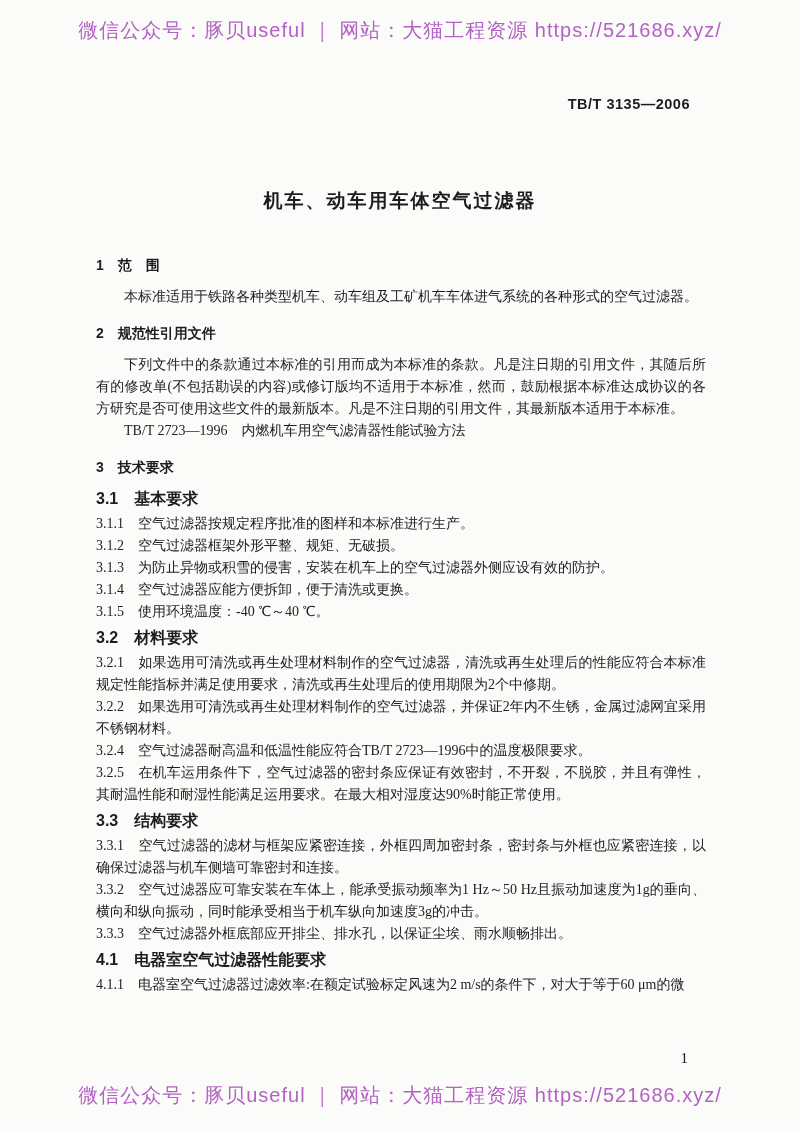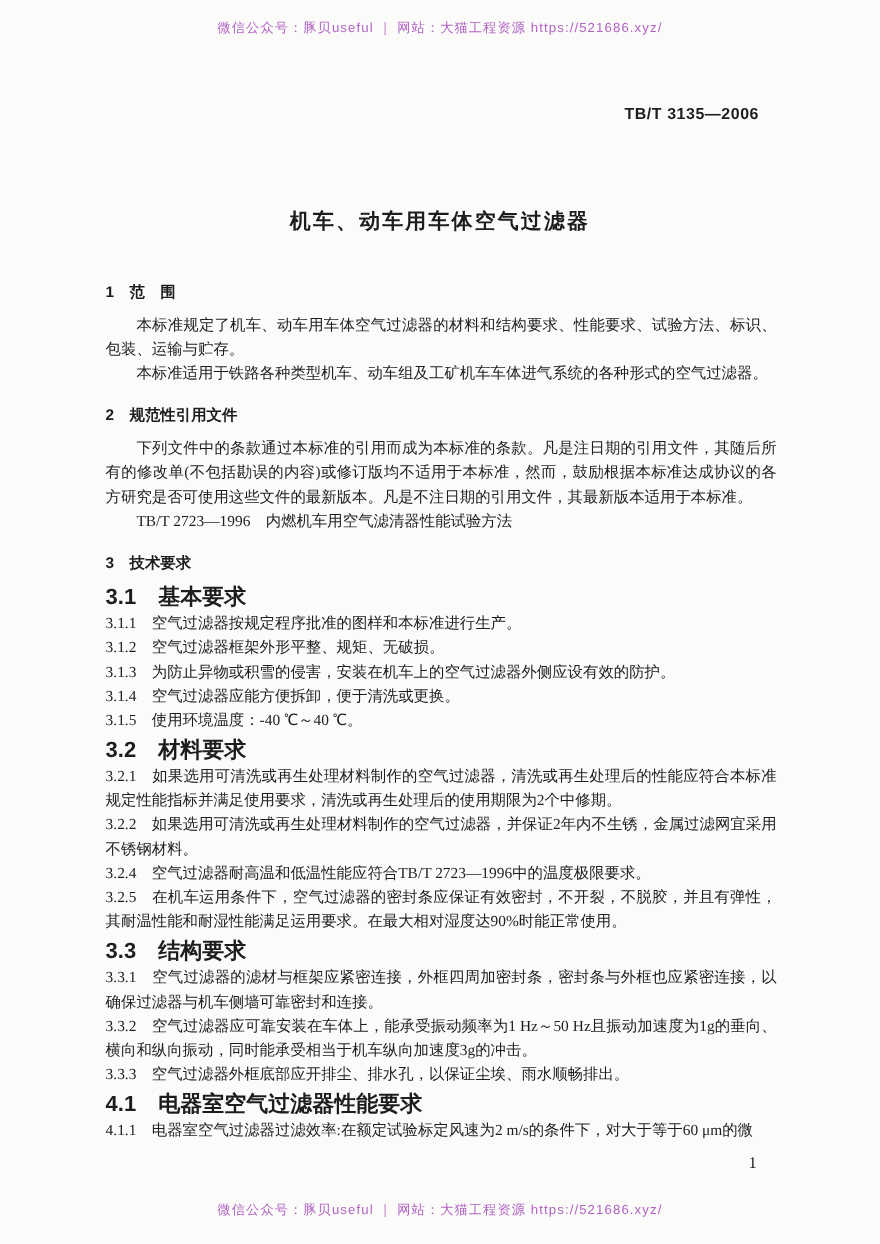--- a/index.html
+++ b/index.html
@@ -14,21 +14,21 @@
     position:relative;
     width:800px; height:1131px;
     background:#fbfbf9;
     overflow:hidden;
   }
   .watermark {
     position:absolute;
     left:0; width:100%;
     text-align:center;
     font-family:"Liberation Sans", sans-serif;
-    font-size:12px;
+    font-size:20px;
     letter-spacing:1px;
   }
   .watermark.top { top:17px; }
   .watermark.bottom { bottom:22px; }
   .doc-number {
     position:absolute;
     top:96px; right:110px;
     font-family:"Liberation Sans", sans-serif;
     font-weight:bold;
     font-size:14.5px;
@@ -56,21 +56,21 @@
   .block.h1 {
     font-family:"Liberation Sans", sans-serif;
     font-weight:bold;
     font-size:14px;
     margin:14px 0 10px 0;
     text-align:left;
   }
   .block.h2 {
     font-family:"Liberation Sans", sans-serif;
     font-weight:bold;
-    font-size:20px;
+    font-size:16px;
     margin:4px 0 3px 0;
     text-align:left;
   }
   .block.p   { text-indent:2em; }
   .block.ref { text-indent:2em; }
   .block.clause { text-indent:0; }
   .page-number {
     position:absolute;
     right:112px; bottom:64px;
     font-size:15px;
@@ -82,21 +82,20 @@
 <div class="page" style="background: rgb(251, 251, 249);">
 
   <div class="watermark top" style="color: rgb(178, 99, 196);">微信公众号：豚贝useful ｜ 网站：大猫工程资源 https://521686.xyz/</div>
 
   <div class="doc-number">TB/T 3135—2006</div>
 
   <div class="title">机车、动车用车体空气过滤器</div>
 
   <div class="content">
       <div class="block h1">1　范　围</div>
-      <div class="block p">本标准规定了机车、动车用车体空气过滤器的材料和结构要求、性能要求、试验方法、标识、包装、运输与贮存。</div>
       <div class="block p">本标准适用于铁路各种类型机车、动车组及工矿机车车体进气系统的各种形式的空气过滤器。</div>
       <div class="block h1">2　规范性引用文件</div>
       <div class="block p">下列文件中的条款通过本标准的引用而成为本标准的条款。凡是注日期的引用文件，其随后所有的修改单(不包括勘误的内容)或修订版均不适用于本标准，然而，鼓励根据本标准达成协议的各方研究是否可使用这些文件的最新版本。凡是不注日期的引用文件，其最新版本适用于本标准。</div>
       <div class="block ref">TB/T 2723—1996　内燃机车用空气滤清器性能试验方法</div>
       <div class="block h1">3　技术要求</div>
       <div class="block h2">3.1　基本要求</div>
       <div class="block clause">3.1.1　空气过滤器按规定程序批准的图样和本标准进行生产。</div>
       <div class="block clause">3.1.2　空气过滤器框架外形平整、规矩、无破损。</div>
       <div class="block clause">3.1.3　为防止异物或积雪的侵害，安装在机车上的空气过滤器外侧应设有效的防护。</div>
       <div class="block clause">3.1.4　空气过滤器应能方便拆卸，便于清洗或更换。</div>

